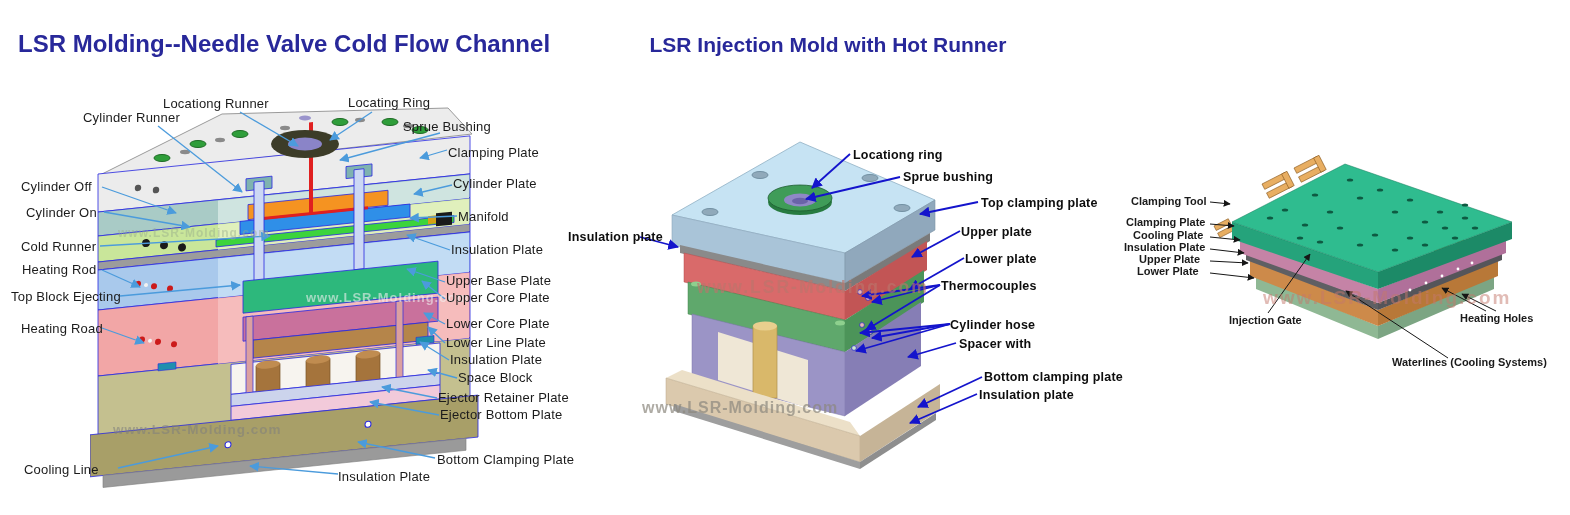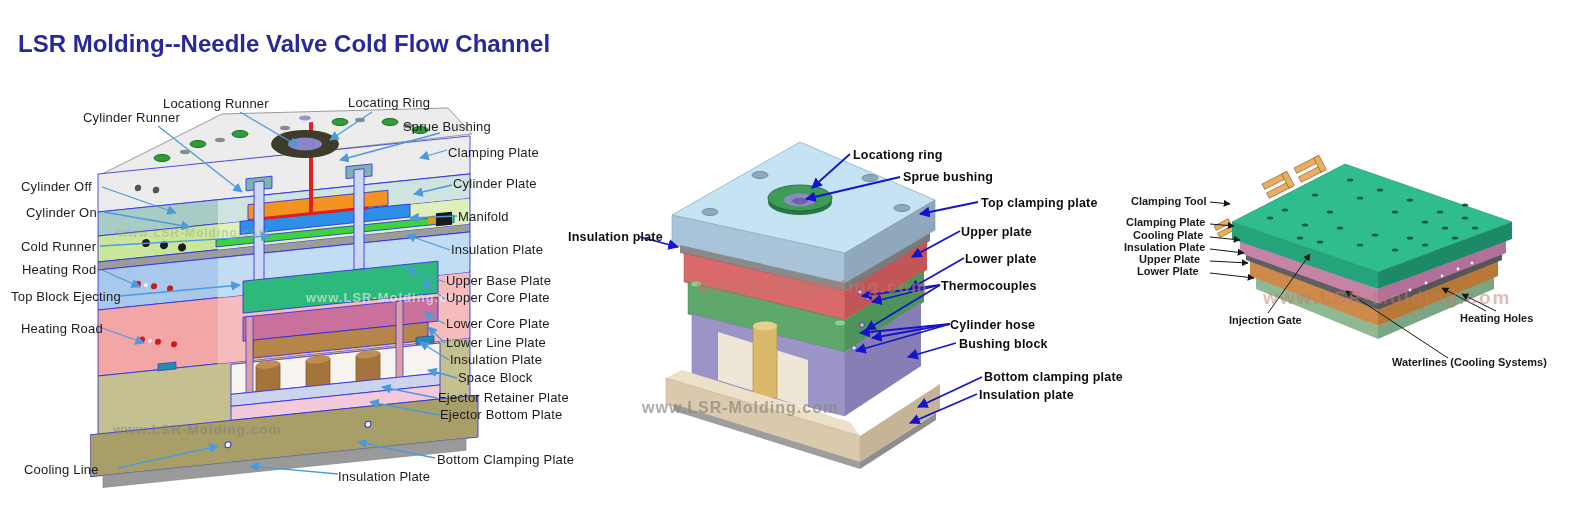--- a/index.html
+++ b/index.html
@@ -14,20 +14,21 @@
   .lbl-r{font-size:11px;font-weight:700;color:#1a1a1a;letter-spacing:0;}
   .wm{position:absolute;white-space:nowrap;font-weight:bold;letter-spacing:1px;}
   svg{position:absolute;}
 </style>
 </head>
 <body>
 
 <div id="canvas">
 
   <div class="title t1">LSR Molding--Needle Valve Cold Flow Channel</div>
+  <div class="title t2">LSR Injection Mold with Hot Runner</div>
 
   <svg style="left:90px;top:100px;" width="390" height="400" viewBox="0 0 390 400">
     <defs>
       <marker id="mk-l" viewBox="0 0 10 10" refX="9" refY="5" markerWidth="7.5" markerHeight="7.5" orient="auto-start-reverse">
         <path d="M0,0 L10,5 L0,10 z" fill="#4b9bdc"></path>
       </marker>
     </defs>
 
     <g>
       <polygon points="8,76 132,14 358,8 382,34" fill="#ececec" stroke="#9a9a9a" stroke-width="1"></polygon>
@@ -339,21 +340,21 @@
   <div class="lbl" style="left:437px;top:452px;">Bottom Clamping Plate</div>
   <div class="lbl" style="left:338px;top:469px;">Insulation Plate</div>
 
   <div class="lbl lbl-m" style="left:853px;top:148px;">Locationg ring</div>
   <div class="lbl lbl-m" style="left:903px;top:170px;">Sprue bushing</div>
   <div class="lbl lbl-m" style="left:981px;top:196px;">Top clamping plate</div>
   <div class="lbl lbl-m" style="left:961px;top:225px;">Upper plate</div>
   <div class="lbl lbl-m" style="left:965px;top:252px;">Lower plate</div>
   <div class="lbl lbl-m" style="left:941px;top:279px;">Thermocouples</div>
   <div class="lbl lbl-m" style="left:950px;top:318px;">Cylinder hose</div>
-  <div class="lbl lbl-m" style="left:959px;top:337px;">Bushing block</div>
+  <div class="lbl lbl-m" style="left:959px;top:337px;">Spacer with</div>
   <div class="lbl lbl-m" style="left:984px;top:370px;">Bottom clamping plate</div>
   <div class="lbl lbl-m" style="left:979px;top:388px;">Insulation plate</div>
   <div class="lbl lbl-m" style="left:568px;top:230px;">Insulation plate</div>
 
   <div class="lbl lbl-r" style="left:1131px;top:195px;">Clamping Tool</div>
   <div class="lbl lbl-r" style="left:1126px;top:216px;">Clamping Plate</div>
   <div class="lbl lbl-r" style="left:1133px;top:229px;">Cooling Plate</div>
   <div class="lbl lbl-r" style="left:1124px;top:241px;">Insulation Plate</div>
   <div class="lbl lbl-r" style="left:1139px;top:253px;">Upper Plate</div>
   <div class="lbl lbl-r" style="left:1137px;top:265px;">Lower Plate</div>

